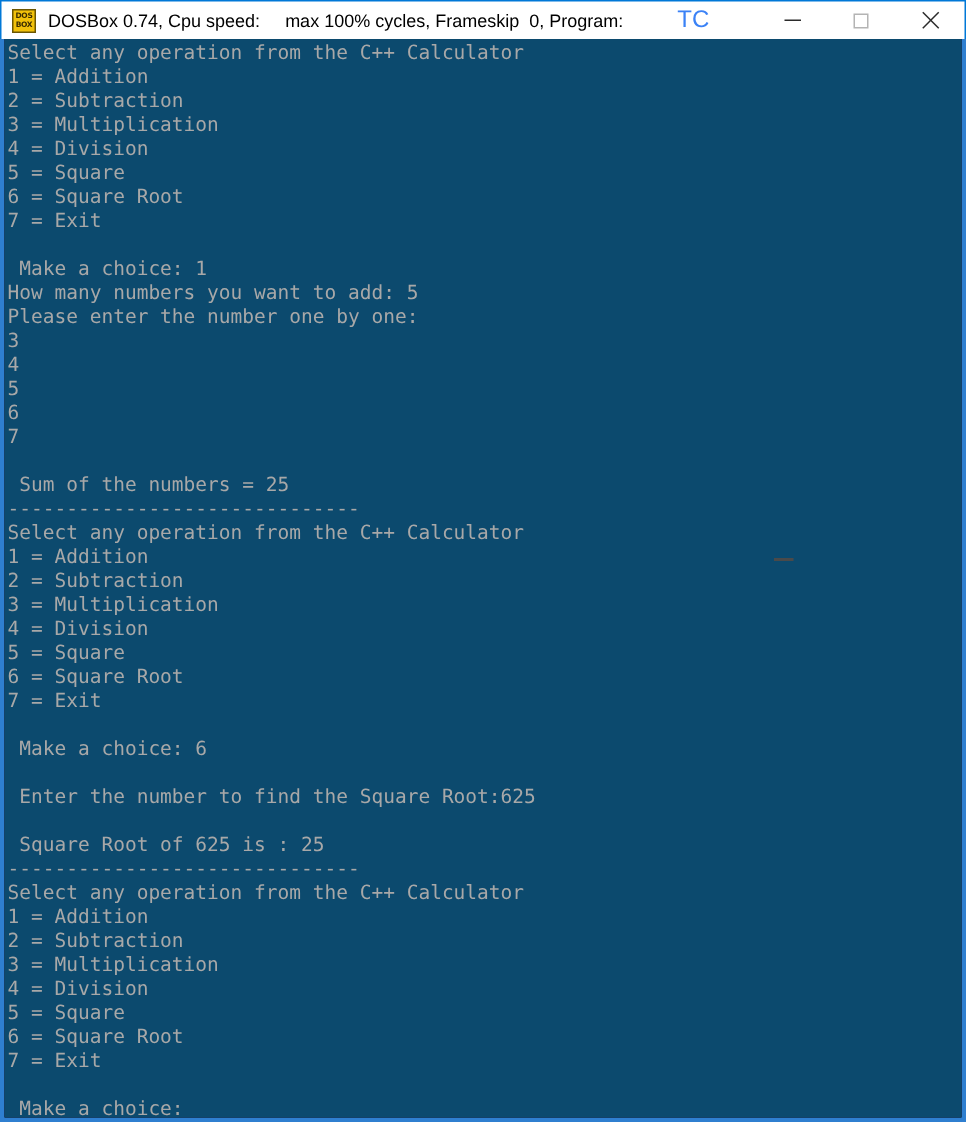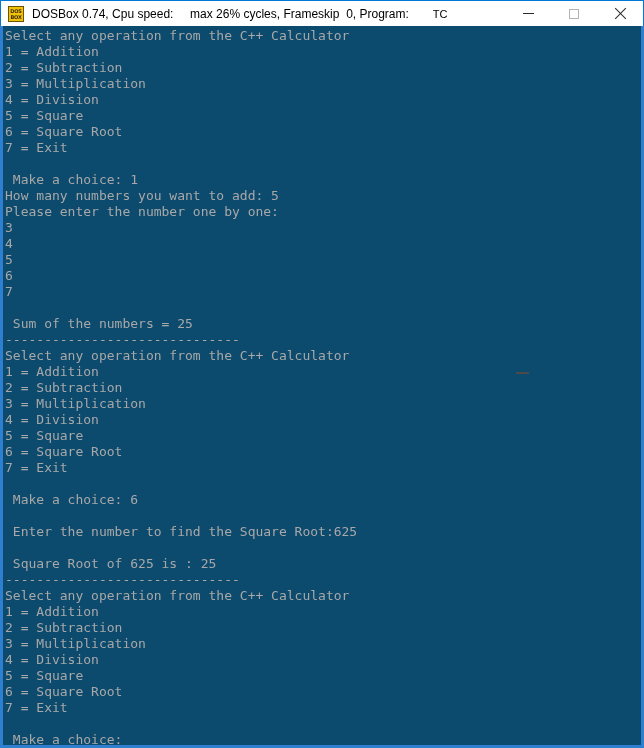--- a/index.html
+++ b/index.html
@@ -58,24 +58,24 @@
     display: block;
   }
   .title-text {
     font-size: 12px;
     color: #000000;
     white-space: pre;
     font-family: "Liberation Sans", sans-serif;
     flex: 0 0 auto;
   }
   .title-prog {
-    font-size: 11px;
-    color: #000000;
+    font-size: 16px;
+    color: #3b82f6;
     white-space: pre;
-    margin-left: 24px;
+    margin-left: 36px;
     flex: 0 0 auto;
   }
   .title-spacer { flex: 1 1 auto; }
   .win-btn {
     width: 46px;
     height: 25px;
     display: flex;
     align-items: center;
     justify-content: center;
     flex: 0 0 auto;
@@ -160,21 +160,21 @@
 </head>
 <body>
 
 <div class="window">
 
   <div class="titlebar">
     <div class="app-icon">
       <span>DOS</span>
       <span>BOX</span>
     </div>
-    <div class="title-text">DOSBox 0.74, Cpu speed:     max 26% cycles, Frameskip  0, Program:</div>
+    <div class="title-text">DOSBox 0.74, Cpu speed:     max 100% cycles, Frameskip  0, Program:</div>
     <div class="title-prog">TC</div>
     <div class="title-spacer"></div>
     <div class="win-btn">
       <span class="glyph-min"></span>
     </div>
     <div class="win-btn">
       <span class="glyph-max"></span>
     </div>
     <div class="win-btn">
       <span class="glyph-close"></span>

